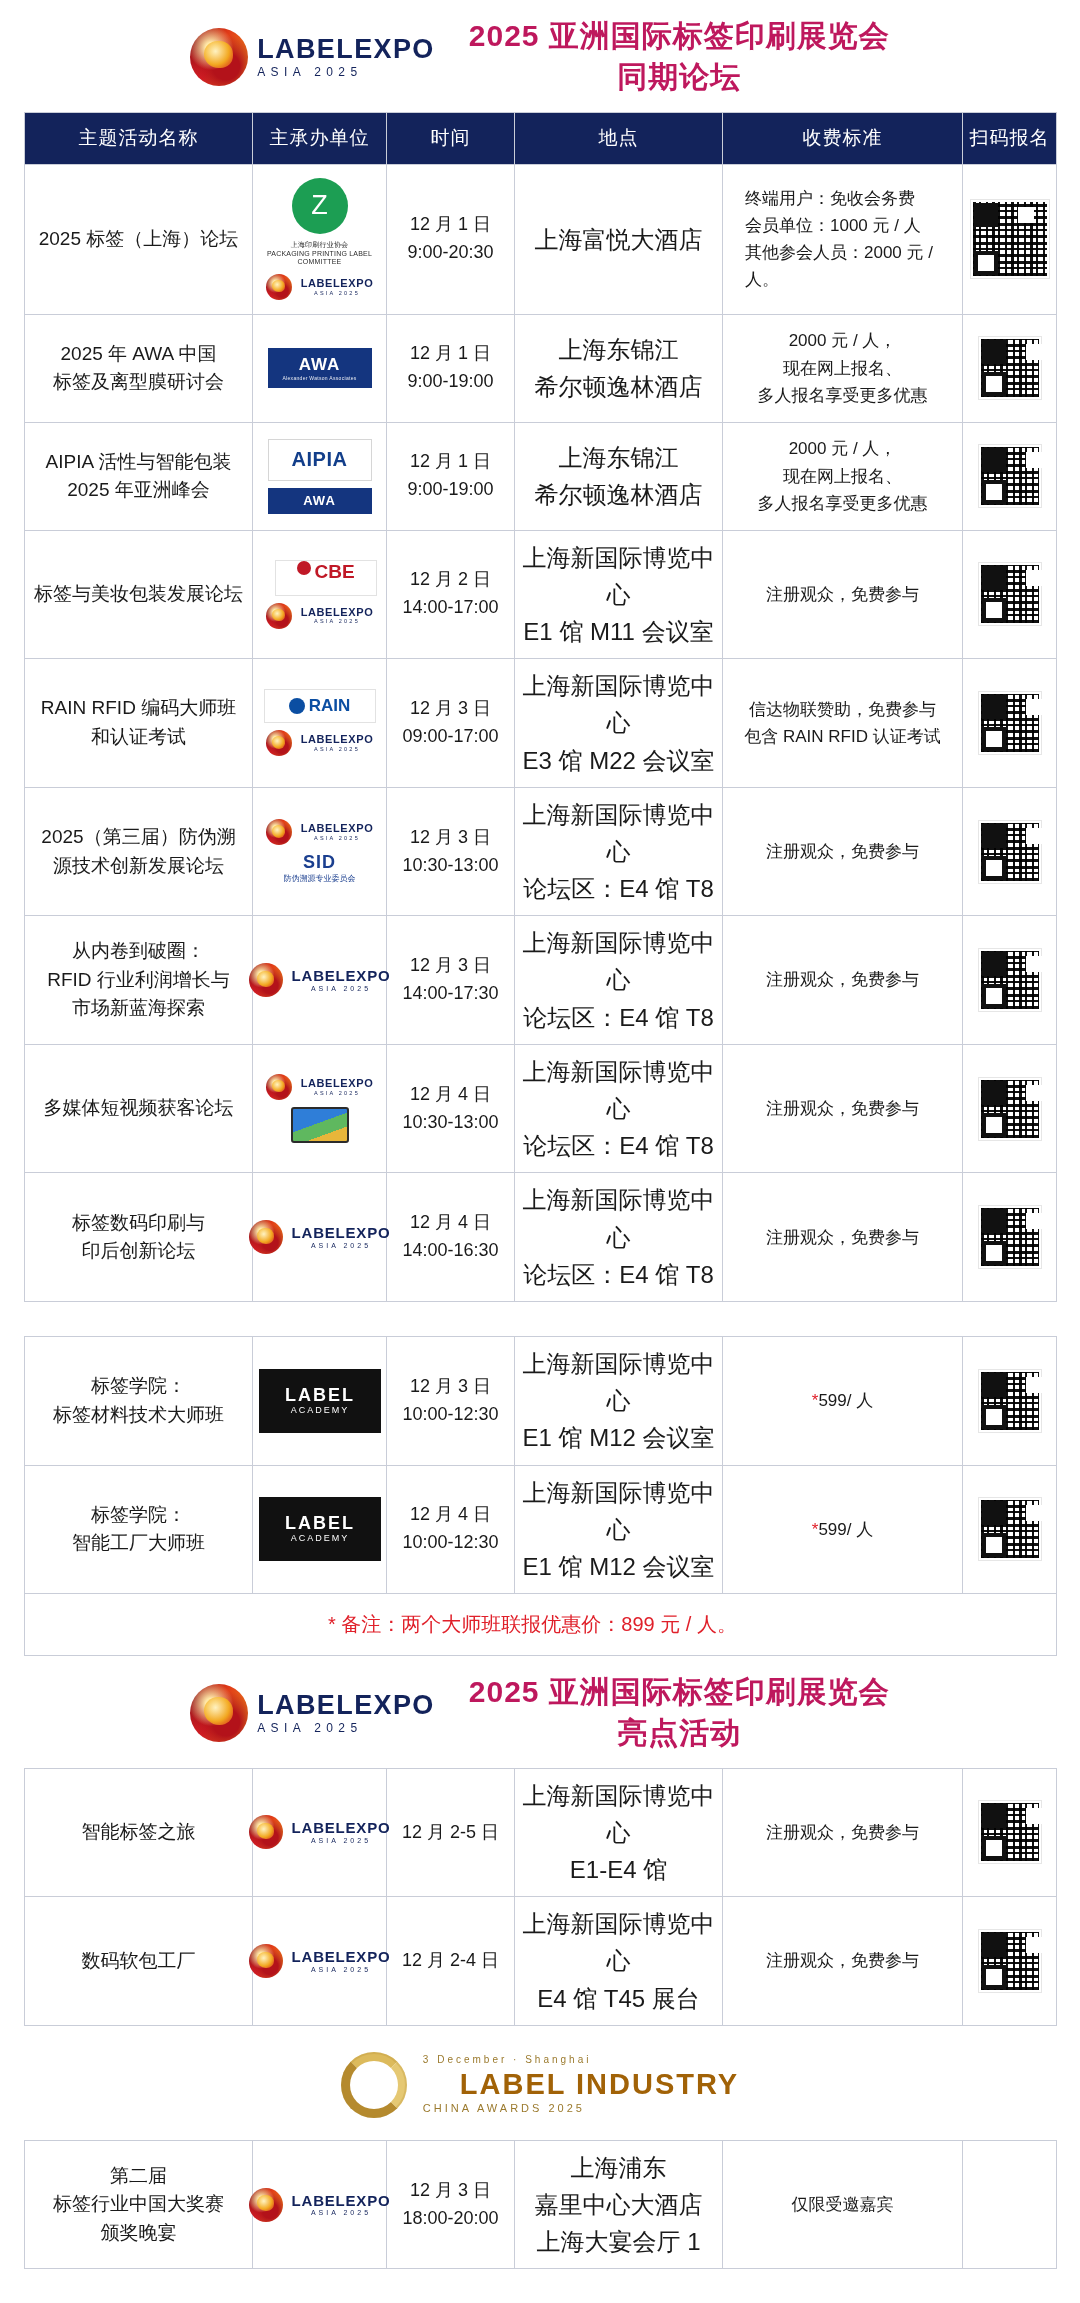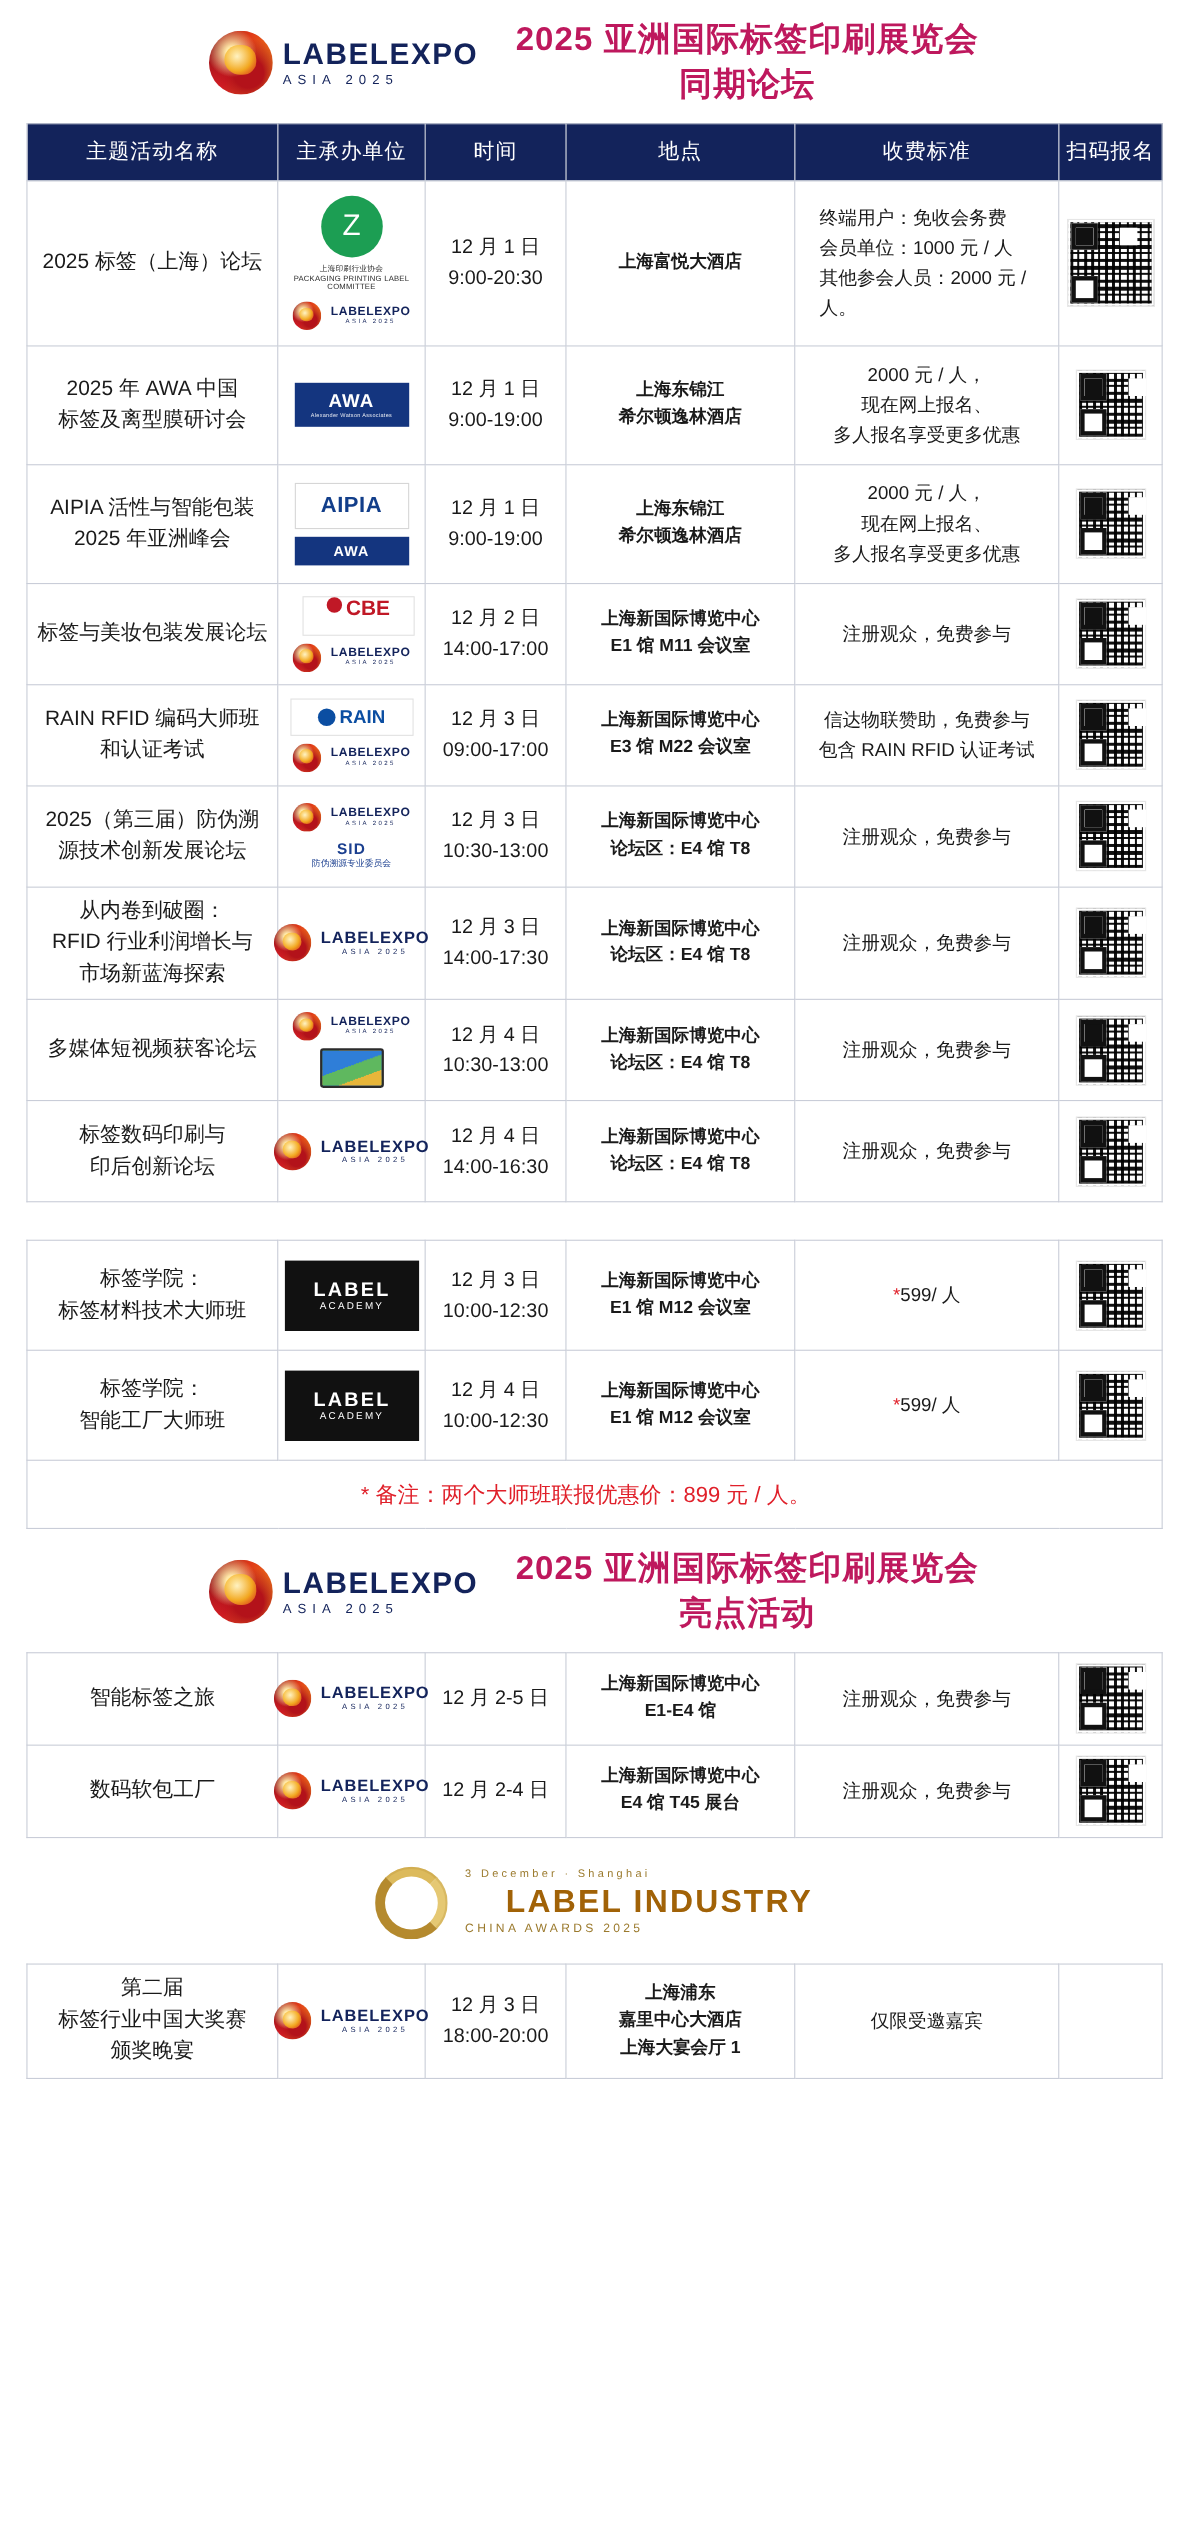--- a/index.html
+++ b/index.html
@@ -79,21 +79,21 @@
     background: #13235b;
     color: #fff;
     font-size: 19px;
     font-weight: normal;
     height: 52px;
     letter-spacing: 1px;
   }
   td { vertical-align: middle; text-align: center; padding: 8px 6px; }
   .c-name  { font-size: 19px; line-height: 1.5; }
   .c-time  { font-size: 18px; line-height: 1.55; }
-  .c-place { font-size: 16px; line-height: 1.55; font-weight: bold; }
+  .c-place { font-size: 24px; line-height: 1.55; }
   .c-fee   { font-size: 17px; line-height: 1.6; }
   .c-fee.lead { text-align: left; padding-left: 22px; }
 
   
   col.w1 { width: 228px; }
   col.w2 { width: 134px; }
   col.w3 { width: 128px; }
   col.w4 { width: 208px; }
   col.w5 { width: 240px; }
   col.w6 { width: 94px; }
@@ -152,21 +152,21 @@
   .lg-cbe .dot { width: 14px; height: 14px; border-radius: 50%; background: #c01826; display: inline-block; }
   .lg-rain {
     width: 112px; height: 34px; background: #fff; border: 1px solid #e2e2e2;
     color: #0b4ea2; font-size: 17px; display: flex; align-items: center;
     justify-content: center; gap: 4px;
   }
   .lg-rain .mark { width: 16px; height: 16px; border-radius: 50%; background: #0b4ea2; }
   .lg-sid {
     font-size: 8px; color: #1b3f8f; line-height: 1.2; text-align: center;
   }
-  .lg-sid .big { font-size: 14px; font-weight: bold; letter-spacing: 1px; margin-top: 11px; }
+  .lg-sid .big { font-size: 18px; font-weight: bold; letter-spacing: 1px; margin-top: 11px; }
   .lg-media {
     width: 58px; height: 36px;
     background: linear-gradient(160deg, #2f7ed8 0 45%, #5fb85f 45% 72%, #e8b63a 72% 100%);
     border: 2px solid #2b2b2b; border-radius: 3px;
   }
   .lg-academy {
     width: 122px; height: 64px; background: #111; color: #fff;
     display: flex; flex-direction: column; align-items: center; justify-content: center;
     line-height: 1.1;
   }

